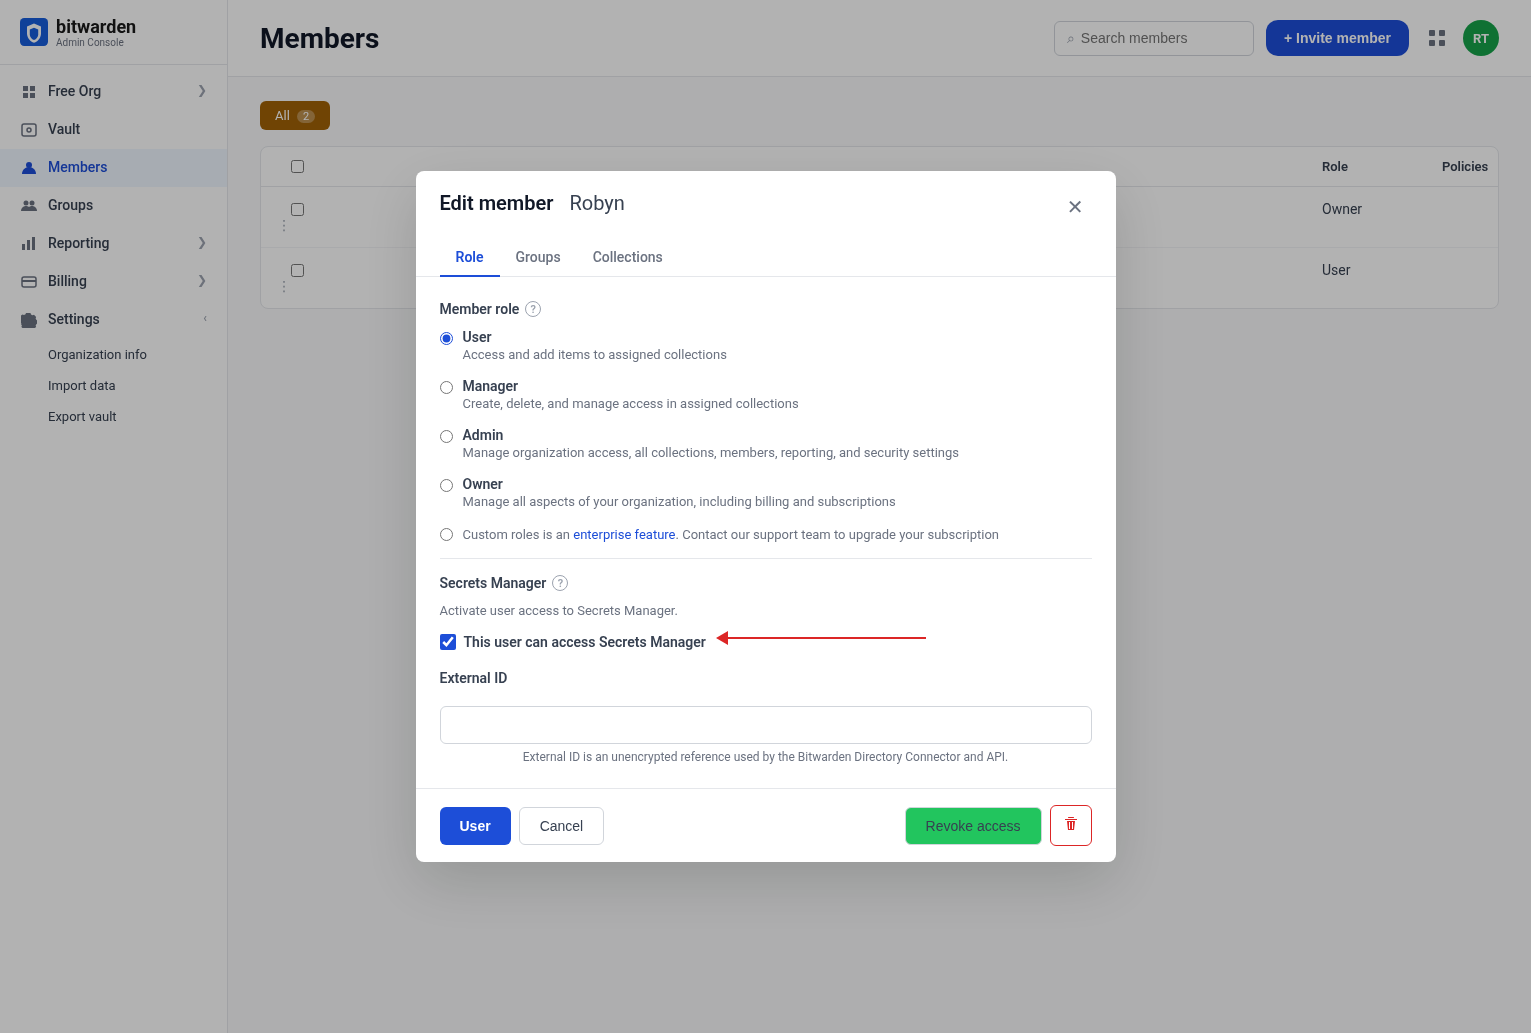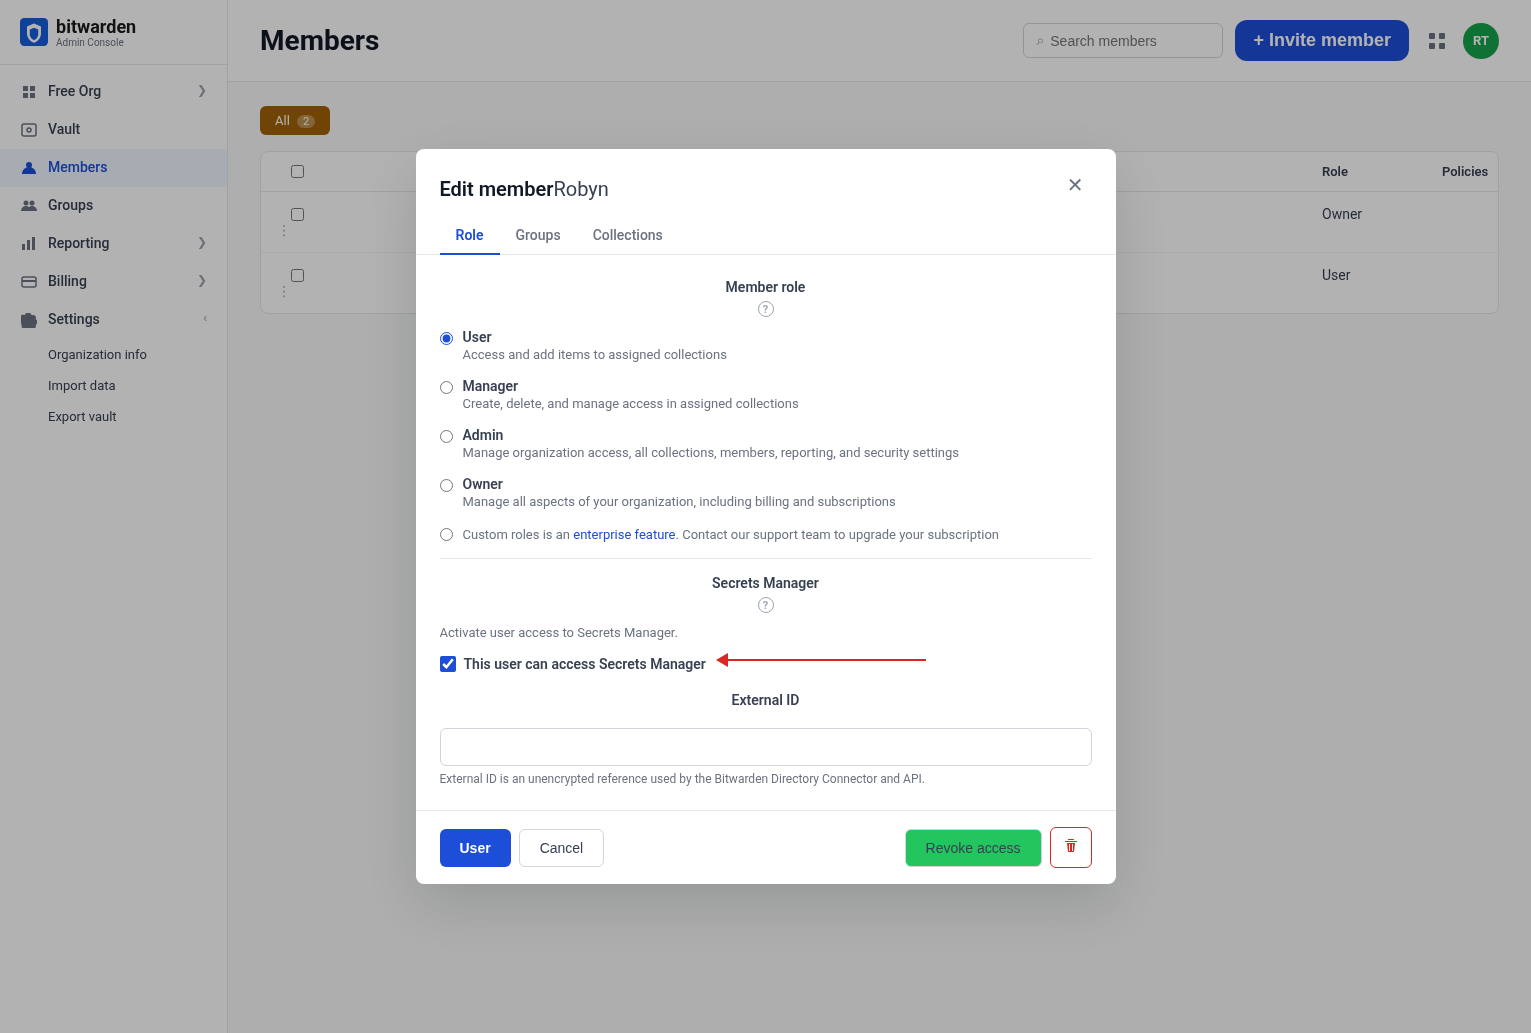--- a/index.html
+++ b/index.html
@@ -19,75 +19,75 @@
     .nav-item .chevron { margin-left: auto; font-size: 12px; color: #9ca3af; }
     .nav-sub-item { padding: 8px 20px 8px 48px; font-size: 13px; color: #374151; cursor: pointer; }
 
     
     .main { flex: 1; display: flex; flex-direction: column; background: #f9fafb; position: relative; }
     .main-header { background: #fff; padding: 20px 32px; border-bottom: 1px solid #e5e7eb; display: flex; align-items: center; }
     .main-title { font-size: 28px; font-weight: 700; color: #111827; flex: 1; }
     .search-box { display: flex; align-items: center; border: 1px solid #d1d5db; border-radius: 6px; padding: 8px 12px; background: #fff; width: 200px; margin-right: 12px; }
     .search-box input { border: none; outline: none; font-size: 14px; color: #6b7280; width: 100%; }
     .search-icon { color: #9ca3af; margin-right: 6px; font-size: 14px; }
-    .invite-btn { background: #1d4ed8; color: #fff; border: none; border-radius: 12px; padding: 10px 18px; font-size: 18px; font-weight: 600; cursor: pointer; display: flex; align-items: center; gap: 6px; }
+    .invite-btn { background: #1d4ed8; color: #fff; border: none; border-radius: 12px; padding: 10px 18px; font-size: 14px; font-weight: 600; cursor: pointer; display: flex; align-items: center; gap: 6px; }
     .grid-icon { width: 32px; height: 32px; display: flex; align-items: center; justify-content: center; margin-left: 12px; cursor: pointer; color: #6b7280; }
     .avatar { width: 36px; height: 36px; background: #16a34a; border-radius: 50%; display: flex; align-items: center; justify-content: center; color: #fff; font-size: 13px; font-weight: 700; margin-left: 10px; cursor: pointer; }
 
     
     .members-area { padding: 24px 32px; flex: 1; }
     .filter-tabs { display: flex; align-items: center; margin-bottom: 16px; gap: 8px; }
     .filter-tab { padding: 6px 14px; border-radius: 6px; font-size: 13px; cursor: pointer; border: 1px solid transparent; }
     .filter-tab.active { background: #a16207; color: #fff; }
     .filter-tab .badge { background: rgba(255,255,255,0.3); border-radius: 10px; padding: 0 6px; font-size: 11px; margin-left: 4px; }
     .members-table { background: #fff; border: 1px solid #e5e7eb; border-radius: 8px; }
     .table-header { display: grid; grid-template-columns: 40px 1fr 120px 120px 40px; padding: 12px 16px; border-bottom: 1px solid #e5e7eb; font-size: 13px; font-weight: 600; color: #374151; }
     .table-row { display: grid; grid-template-columns: 40px 1fr 120px 120px 40px; padding: 14px 16px; border-bottom: 1px solid #f3f4f6; align-items: center; font-size: 14px; color: #374151; }
     .table-row:last-child { border-bottom: none; }
 
     
     .overlay { position: fixed; top: 0; left: 0; width: 100%; height: 100%; background: rgba(0,0,0,0.3); z-index: 100; display: flex; align-items: center; justify-content: center; }
 
     
     .modal { background: #fff; border-radius: 8px; width: 700px; max-height: 90vh; display: flex; flex-direction: column; position: relative; box-shadow: 0 20px 60px rgba(0,0,0,0.15); }
-    .modal-header { display: flex; align-items: flex-end; padding: 20px 24px 0; }
+    .modal-header { display: flex; align-items: flex-start; padding: 20px 24px 0; }
     .modal-title { font-size: 20px; font-weight: 600; color: #111827; }
-    .modal-title-sub { font-size: 20px; font-weight: 400; color: #374151; margin-left: 0; }
+    .modal-title-sub { font-size: 20px; font-weight: 400; color: #374151; margin-left: 16px; }
     .modal-close { margin-left: auto; background: none; border: none; font-size: 20px; cursor: pointer; color: #6b7280; padding: 4px 8px; }
     .modal-tabs { display: flex; padding: 0 24px; border-bottom: 1px solid #e5e7eb; margin-top: 16px; }
     .modal-tab { padding: 10px 16px; font-size: 14px; font-weight: 500; color: #6b7280; cursor: pointer; border-bottom: 2px solid transparent; margin-bottom: -1px; }
     .modal-tab.active { color: #1d4ed8; border-bottom-color: #1d4ed8; font-weight: 600; }
     .modal-body { padding: 24px; overflow-y: auto; flex: 1; }
     .modal-footer { padding: 16px 24px; border-top: 1px solid #e5e7eb; display: flex; align-items: center; }
     .footer-left { display: flex; gap: 8px; }
     .footer-right { margin-left: auto; display: flex; gap: 8px; align-items: center; }
     .btn-primary { background: #1d4ed8; color: #fff; border: none; border-radius: 6px; padding: 10px 20px; font-size: 14px; font-weight: 600; cursor: pointer; }
     .btn-secondary { background: #fff; color: #374151; border: 1px solid #d1d5db; border-radius: 6px; padding: 10px 20px; font-size: 14px; font-weight: 500; cursor: pointer; }
     .btn-revoke { background: #22c55e; color: #374151; border: 1px solid #d1d5db; border-radius: 6px; padding: 10px 20px; font-size: 14px; font-weight: 500; cursor: pointer; }
     .btn-delete { background: #fff; color: #dc2626; border: 1px solid #dc2626; border-radius: 6px; padding: 10px 12px; font-size: 14px; cursor: pointer; }
 
     
-    .section-label { font-size: 14px; font-weight: 600; color: #374151; margin-bottom: 12px; display: flex; align-items: center; gap: 6px; flex-direction: column; }
+    .section-label { font-size: 14px; font-weight: 600; color: #374151; margin-bottom: 12px; display: flex; align-items: center; gap: 6px; }
     .help-icon { width: 16px; height: 16px; border: 1px solid #9ca3af; border-radius: 50%; display: inline-flex; align-items: center; justify-content: center; font-size: 11px; color: #9ca3af; cursor: pointer; }
     .radio-option { display: flex; align-items: flex-start; margin-bottom: 16px; cursor: pointer; }
     .radio-option input[type=radio] { margin-top: 3px; margin-right: 10px; accent-color: #1d4ed8; cursor: pointer; }
     .radio-label { font-size: 14px; font-weight: 600; color: #374151; }
     .radio-desc { font-size: 13px; color: #6b7280; margin-top: 2px; }
     .link { color: #1d4ed8; text-decoration: none; }
 
     
     .secrets-section { margin-top: 8px; }
     .checkbox-row { display: flex; align-items: center; gap: 8px; margin-top: 8px; }
     .checkbox-row input[type=checkbox] { accent-color: #1d4ed8; width: 16px; height: 16px; cursor: pointer; }
     .checkbox-label { font-size: 14px; font-weight: 600; color: #374151; }
 
     
     .external-id-section { margin-top: 20px; }
     .external-id-input { width: 100%; border: 1px solid #d1d5db; border-radius: 6px; padding: 10px 12px; font-size: 14px; color: #374151; outline: none; margin-top: 8px; background: #fff; }
-    .hint-text { font-size: 12px; color: #6b7280; margin-top: 6px; }
+    .hint-text { font-size: 12px; color: #6b7280; margin-top: 6px; text-align: center; }
 
     .divider { height: 1px; background: #e5e7eb; margin: 16px 0; }
 
     
     .cb-wrapper { display: flex; align-items: center; justify-content: center; }
   </style>
 </head>
 <body>
 
 <div class="sidebar">

